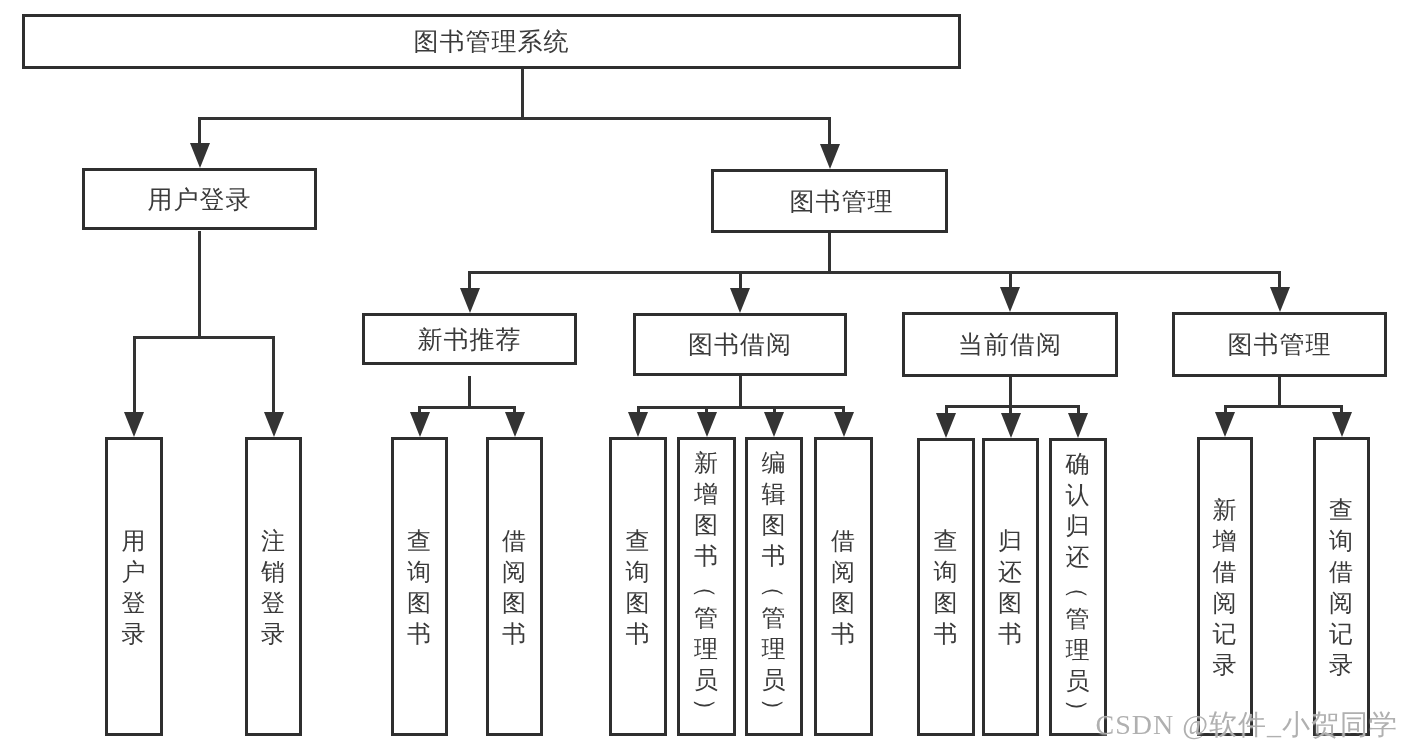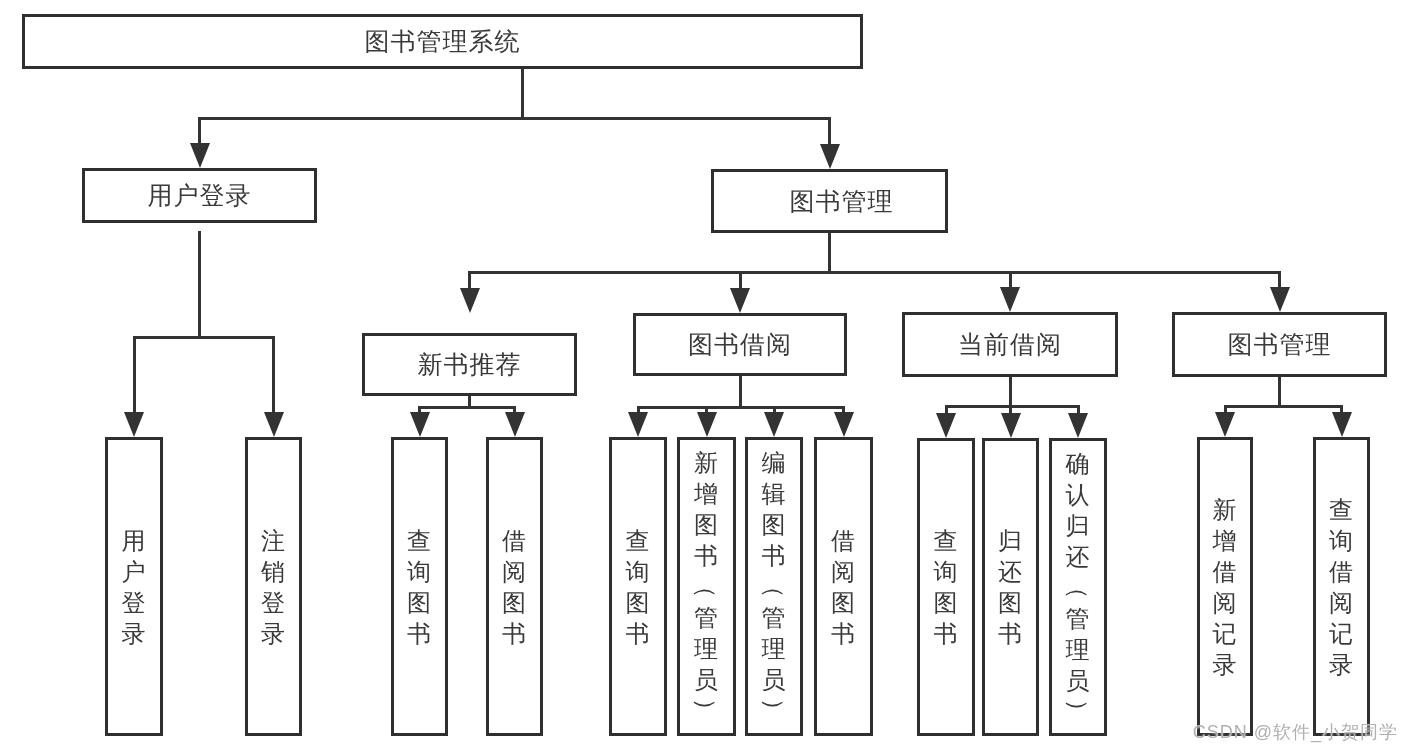--- a/index.html
+++ b/index.html
@@ -49,43 +49,44 @@
     height: 0;
     border-left: 10px solid transparent;
     border-right: 10px solid transparent;
     border-top: 25px solid var(--line-color, #333333);
     z-index: 1;
   }
   .watermark {
     position: absolute;
     right: 7px;
     bottom: 3px;
-    font-size: 18px;
+    font-size: 28px;
     letter-spacing: 1px;
     color: var(--watermark-color, #b0b0b0);
     text-shadow: 0 1px 2px rgba(255,255,255,0.85);
     z-index: 5;
     white-space: nowrap;
+    font-family: Liberation Serif, serif;
   }
 </style>
 </head>
 <body>
 
 <div class="canvas" id="canvas">
   <div class="watermark">CSDN @软件_小贺同学</div>
-<div class="node" style="left: 22px; top: 14px; width: 841px; height: 55px;">
+<div class="node" style="left: 22px; top: 14px; width: 939px; height: 55px;">
       <div class="label">图书管理系统</div>
     </div>
-    <div class="node" style="left: 82px; top: 168px; width: 235px; height: 55px;">
+    <div class="node" style="left: 82px; top: 168px; width: 235px; height: 62px;">
       <div class="label">用户登录</div>
     </div>
     <div class="node" style="left: 711px; top: 169px; width: 237px; height: 64px; padding-left: 24px;">
       <div class="label">图书管理</div>
     </div>
-    <div class="node" style="left: 362px; top: 313px; width: 215px; height: 63px; margin-top: 20px;">
+    <div class="node" style="left: 362px; top: 313px; width: 215px; height: 52px;">
       <div class="label">新书推荐</div>
     </div>
     <div class="node" style="left: 902px; top: 312px; width: 216px; height: 65px;">
       <div class="label">当前借阅</div>
     </div>
     <div class="node" style="left: 633px; top: 313px; width: 214px; height: 63px;">
       <div class="label">图书借阅</div>
     </div>
     <div class="node" style="left: 1172px; top: 312px; width: 215px; height: 65px;">
       <div class="label">图书管理</div>

